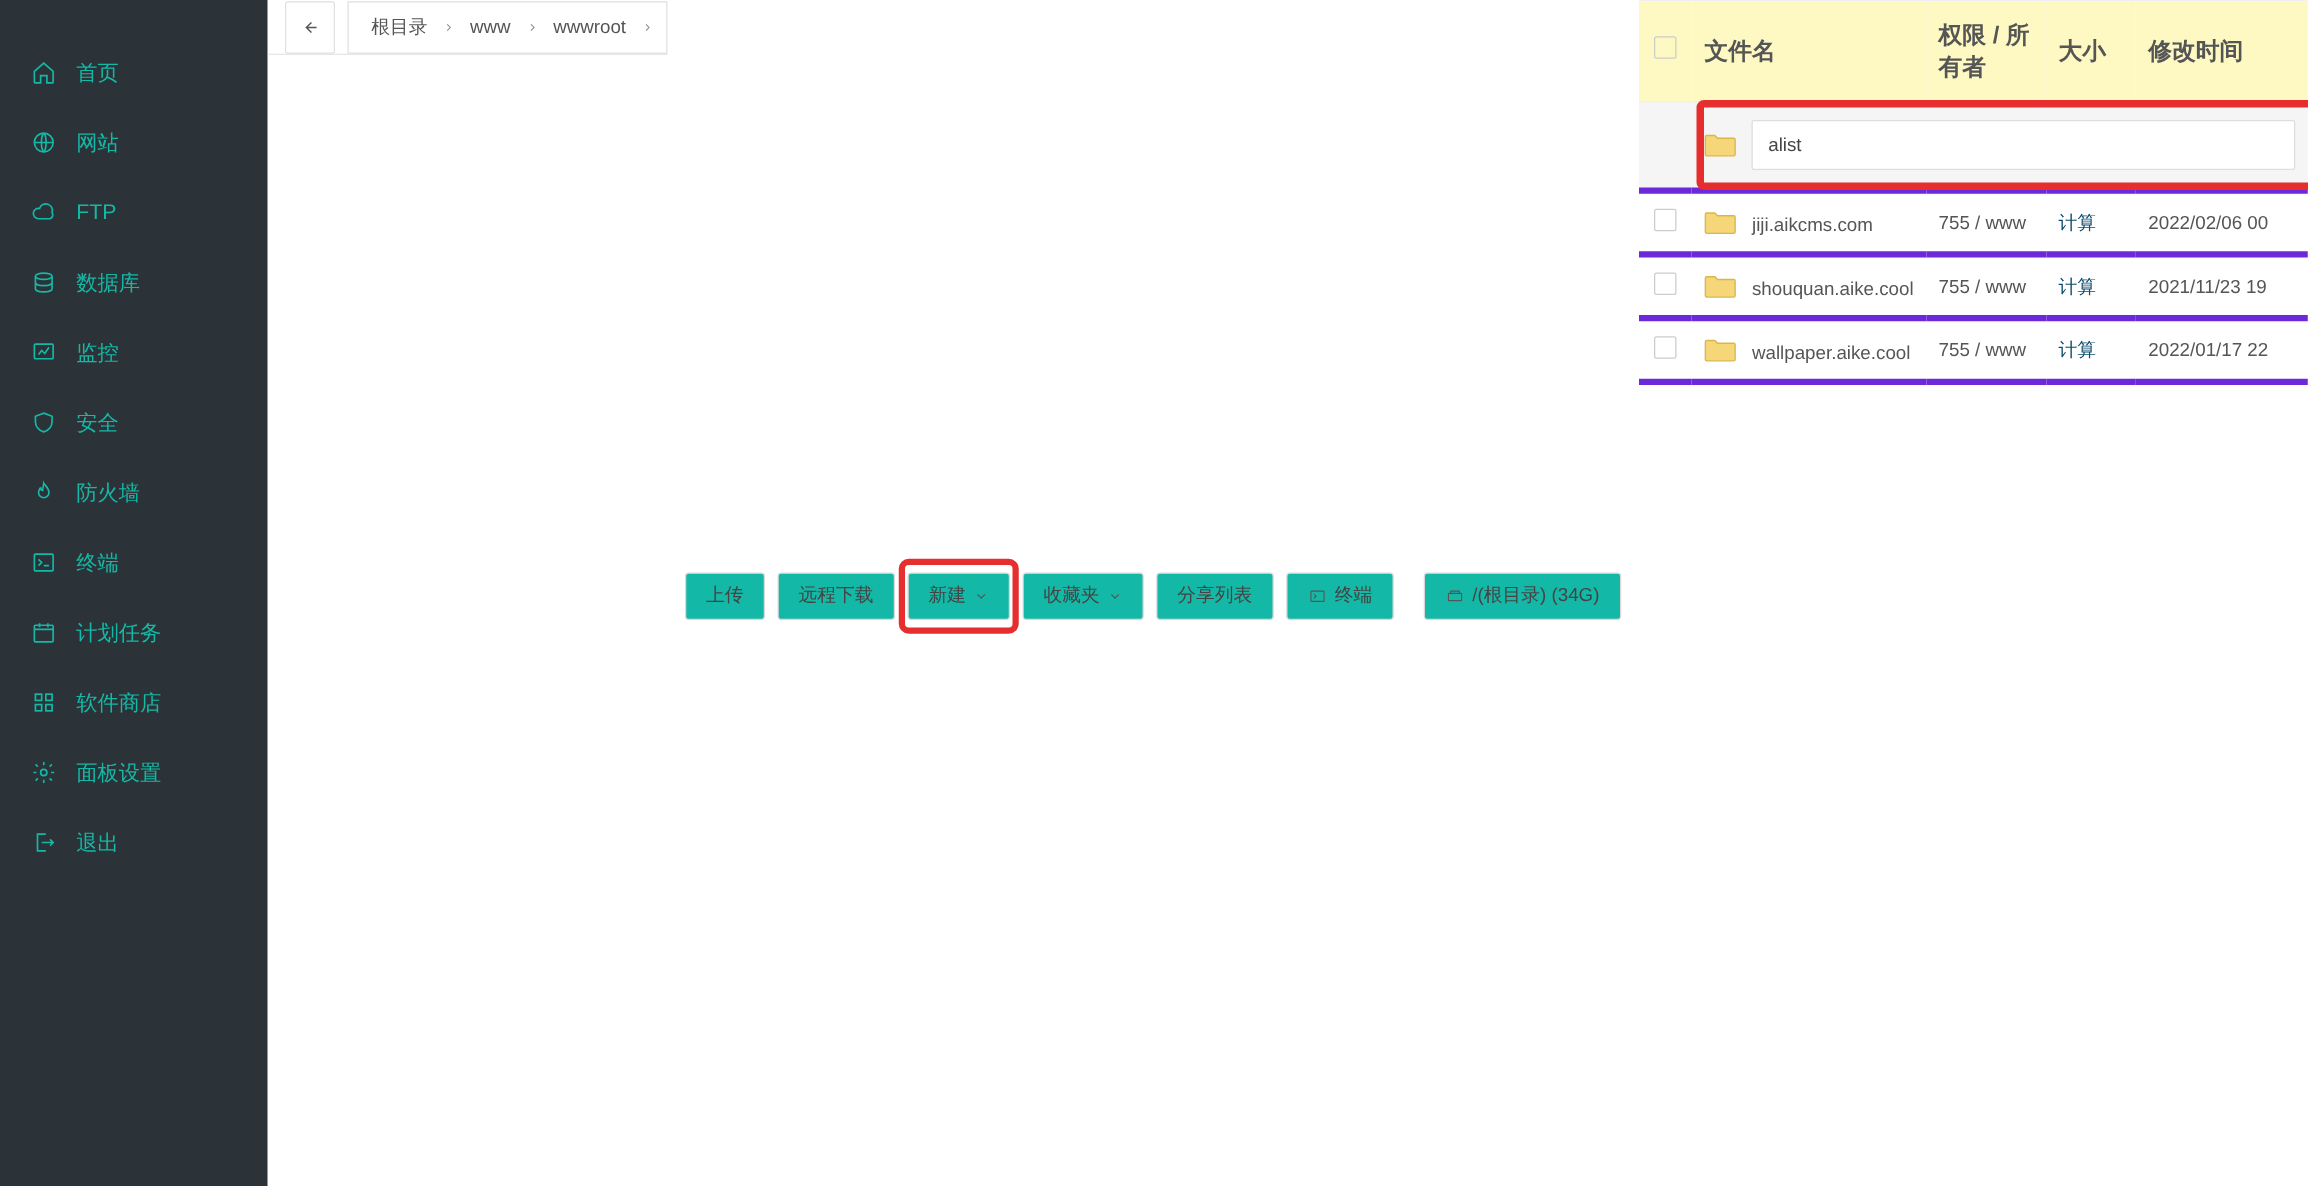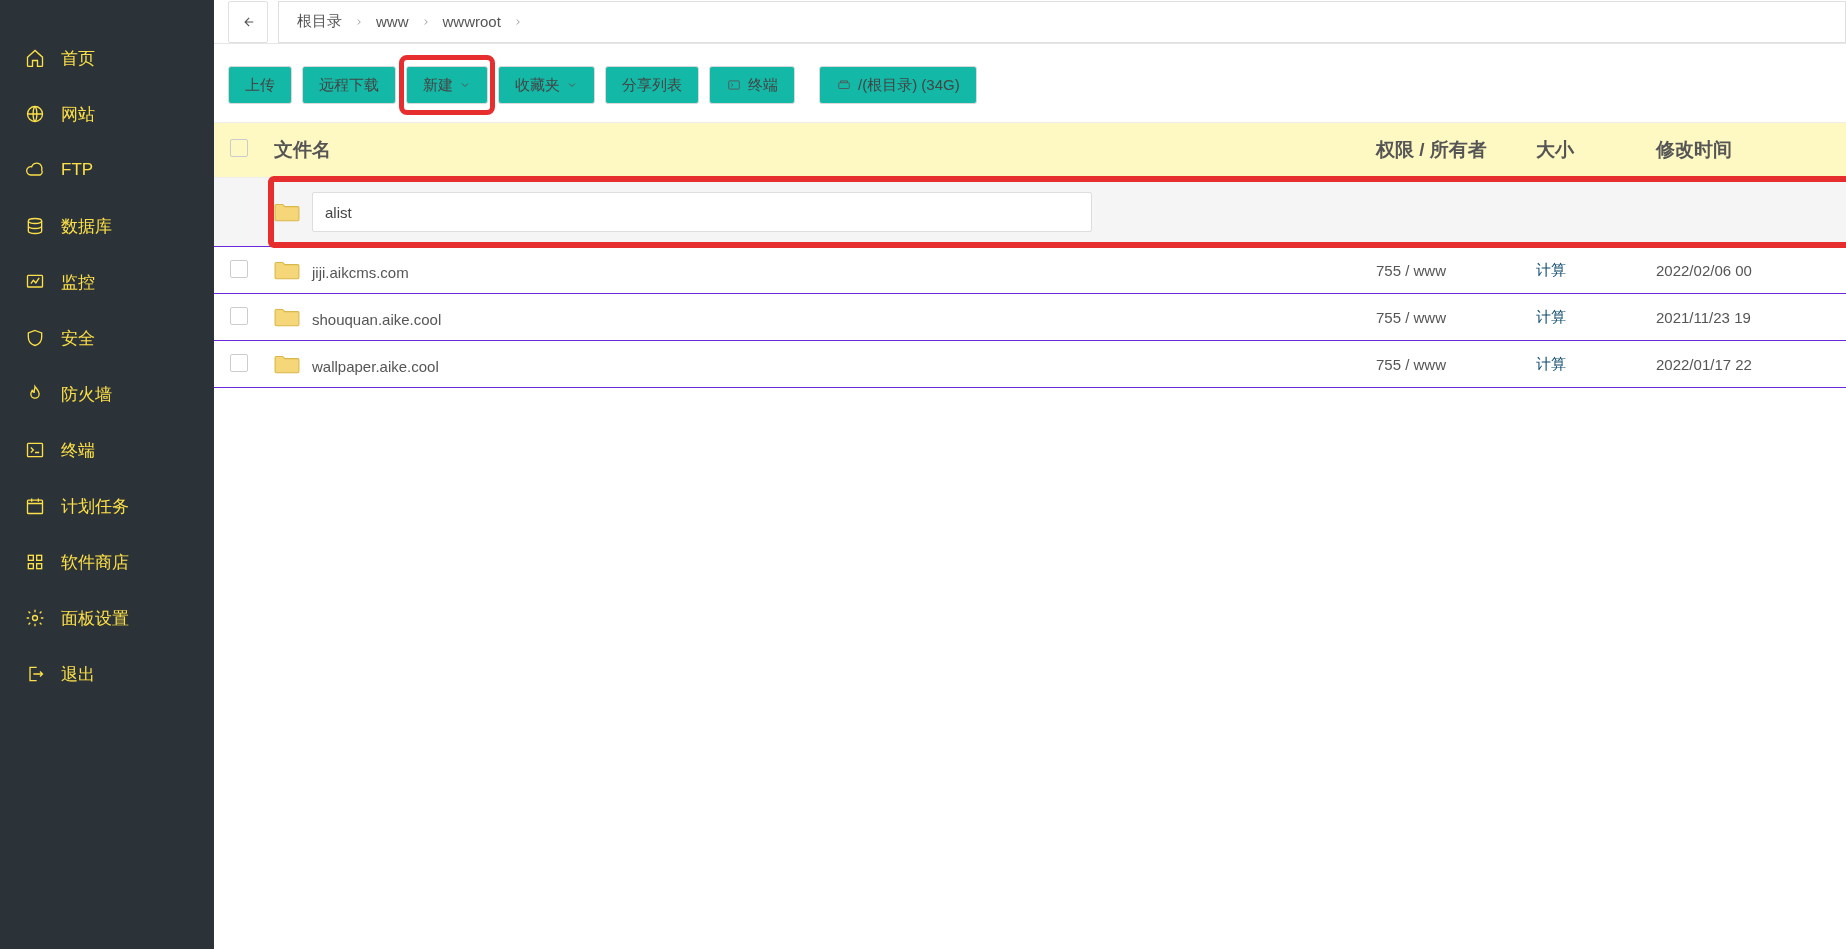--- a/index.html
+++ b/index.html
@@ -19,39 +19,39 @@
     position: relative;
   }
   .side-item {
     display: flex;
     align-items: center;
     height: 56px;
     padding-left: 25px;
     gap: 16px;
     font-size: 17px;
     cursor: pointer;
-    color: #fde047;
+    color: #14b8a6;
   }
   .side-item.active { background: #1f262b; color: #fff; }
   .side-icon { width: 20px; height: 20px; display: flex; align-items: center; justify-content: center; flex: 0 0 20px; }
   .side-icon svg { width: 20px; height: 20px; stroke: currentColor; fill: none; stroke-width: 1.6; }
   .highlight-file {
     position: relative;
   }
   .highlight-file::after {
     content:"";
     position:absolute;
     left:6px; right:40px; top:-4px; bottom:-4px;
     border:5px solid #e62e2e;
     border-radius:6px;
     pointer-events:none;
   }
 
   
-  .main { flex:1; display:flex; flex-direction:column; padding-top:0; overflow:hidden;}
+  .main { flex:1; display:flex; flex-direction:row; padding-top:0; overflow:hidden;}
   .breadcrumb-bar {
     display:flex; align-items:center; height:44px;
     border-bottom:1px solid #e6e6e6;
     padding-left:14px; gap:4px;
   }
   .back-btn {
     width:40px; height:42px; display:flex; align-items:center; justify-content:center;
     border:1px solid #e0e0e0; border-radius:2px; margin-right:6px; cursor:pointer;
   }
   .back-btn svg { width:16px; height:14px; stroke:#555; fill:none; stroke-width:2;}
@@ -77,21 +77,21 @@
     pointer-events:none;
   }
 
   
   .table-wrap { flex:1; overflow:auto; border-top:1px solid #eee; }
   table { width:100%; border-collapse:collapse; }
   thead th {
     background:#fef9c3; text-align:left; font-weight:700; color:#555;
     padding:14px 10px; border-bottom:1px solid #eee; font-size:19px;
   }
-  tbody td { padding:12px 10px; border-bottom:1px solid #6d28d9; font-size:15px; color:#555;}
+  tbody td { padding:12px 10px; border-bottom:5px solid #6d28d9; font-size:15px; color:#555;}
   .col-chk { width:50px; text-align:center;}
   .col-name { }
   .col-perm { width:160px; }
   .col-size { width:120px; }
   .col-time { width:200px; }
   .chk {
     width:18px; height:18px; border:1px solid #ccc; border-radius:2px;
     display:inline-block; cursor:pointer;
   }
   .folder-icon { width:26px; height:22px; margin-right:12px; vertical-align:middle; display:inline-block;}

